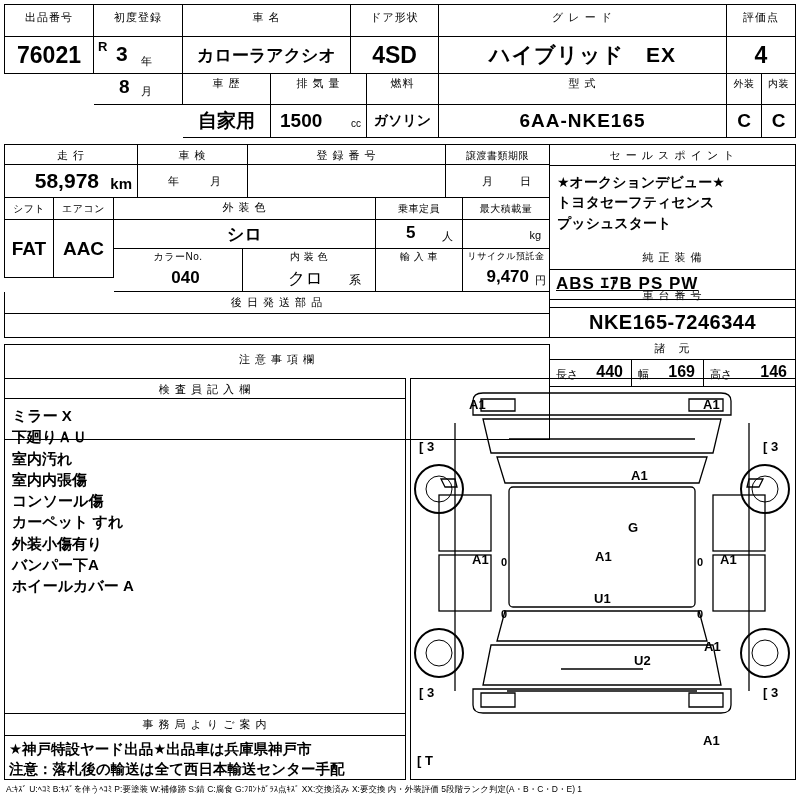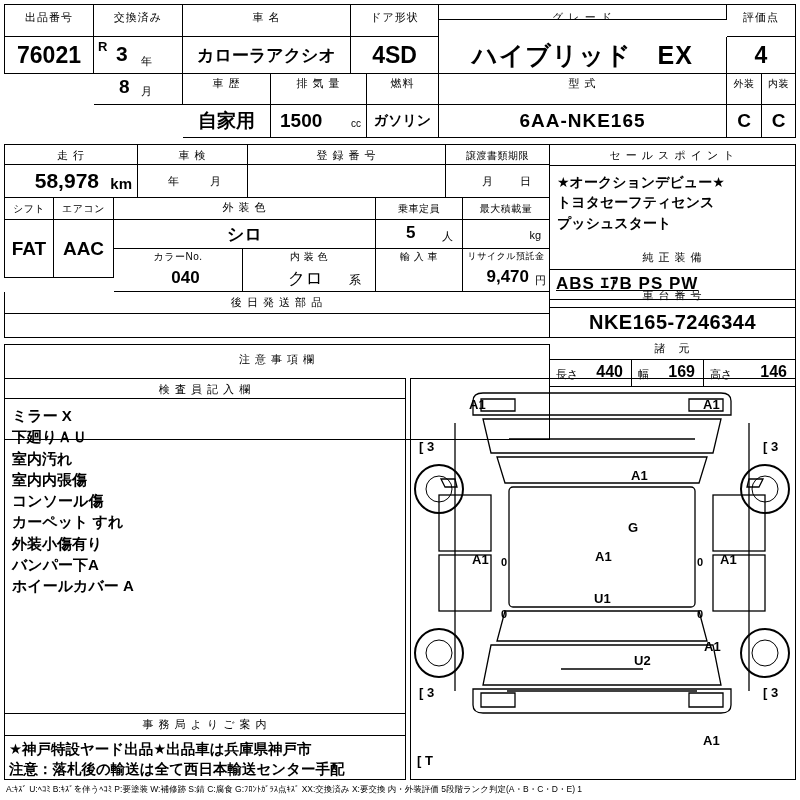--- a/index.html
+++ b/index.html
@@ -89,21 +89,21 @@
   <div class="box" style="left:4px;top:4px;width:90px;height:33px;">
     <div class="lbl" style="margin-top:5px;">出品番号</div>
   </div>
   <div class="box" style="left:4px;top:37px;width:90px;height:37px;border-top:none;">
     <div class="center" style="height:100%;">
         <span class="val-lg">76021</span>
       </div>
   </div>
 
   <div class="box" style="left:94px;top:4px;width:89px;height:33px;border-left:none;">
-    <div class="lbl" style="margin-top:5px;">交換済み</div>
+    <div class="lbl" style="margin-top:5px;">初度登録</div>
   </div>
   <div class="box" style="left:94px;top:37px;width:89px;height:37px;border-left:none;border-top:none;">
     <div style="position:relative;height:100%;">
       <span style="position:absolute;left:4px;top:2px;font-size:13px;font-weight:bold;">R</span>
       <span style="position:absolute;left:22px;top:5px;font-size:21px;font-weight:bold;">3</span>
       <span style="position:absolute;left:47px;top:17px;font-size:11px;">年</span>
     </div>
   </div>
   <div class="box" style="left:94px;top:74px;width:89px;height:31px;border-left:none;border-top:none;">
     <div style="position:relative;height:100%;">
@@ -123,26 +123,26 @@
 
   <div class="box" style="left:351px;top:4px;width:88px;height:33px;border-left:none;">
     <div class="lbl" style="margin-top:5px;">ドア形状</div>
   </div>
   <div class="box" style="left:351px;top:37px;width:88px;height:37px;border-left:none;border-top:none;">
     <div class="center" style="height:100%;">
         <span class="val-lg">4SD</span>
       </div>
   </div>
 
-  <div class="box" style="left:439px;top:4px;width:288px;height:16px;border-left:none;">
+  <div class="box" style="left:439px;top:4px;width:288px;height:33px;border-left:none;">
     <div class="lbl" style="margin-top:5px;">グ レ ー ド</div>
   </div>
   <div class="box" style="left:439px;top:37px;width:288px;height:37px;border-left:none;border-top:none;">
     <div class="center" style="height:100%;">
-        <span style="font-size:25px;font-weight:bold;letter-spacing:1px;">ハイブリッド　EX</span>
+        <span style="font-size:21px;font-weight:bold;letter-spacing:1px;">ハイブリッド　EX</span>
       </div>
   </div>
 
   <div class="box" style="left:727px;top:4px;width:69px;height:33px;border-left:none;">
     <div class="lbl" style="margin-top:5px;">評価点</div>
   </div>
   <div class="box" style="left:727px;top:37px;width:69px;height:37px;border-left:none;border-top:none;">
     <div class="center" style="height:100%;">
         <span class="val-lg">4</span>
       </div>

